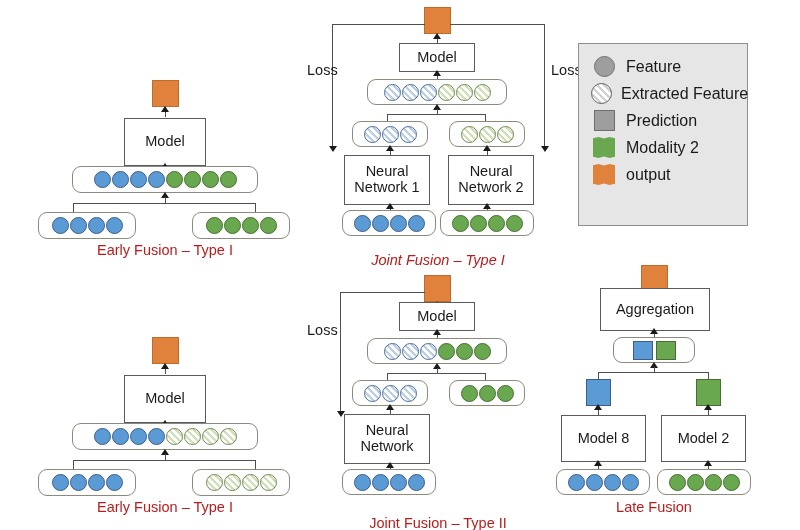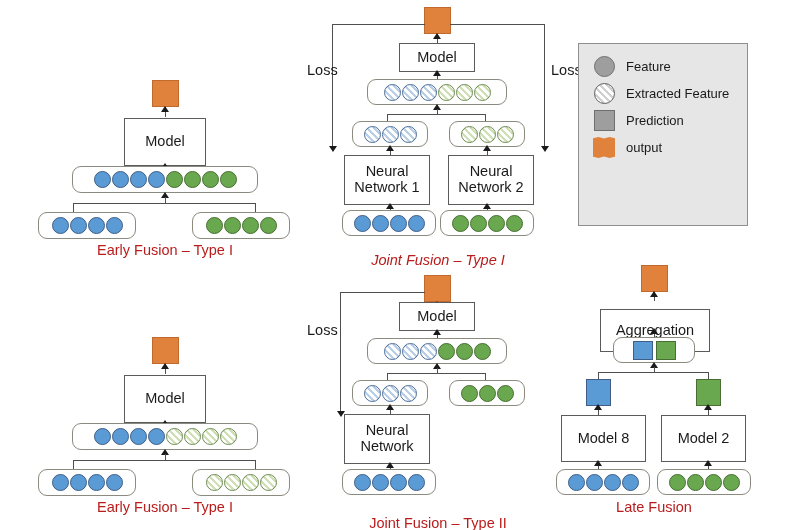--- a/index.html
+++ b/index.html
@@ -79,21 +79,21 @@
   }
 
   
   #legend{
     position:absolute;left:578px;top:43px;width:170px;height:183px;
     box-sizing:border-box;background:#e6e6e6;border:1.3px solid #8f8f8f;
     padding:9px 0 0 12px;
   }
   .legend-row{display:flex;align-items:center;height:27px;}
   .legend-key{width:26px;display:flex;align-items:center;justify-content:center;}
-  .legend-text{margin-left:9px;font-size:13px;color:#1a1a1a;white-space:nowrap;}
+  .legend-text{margin-left:9px;font-size:16px;color:#1a1a1a;white-space:nowrap;}
   .lg-circle{width:21px;height:21px;border-radius:50%;box-sizing:border-box;}
   .lg-square{width:21px;height:21px;box-sizing:border-box;}
   .wavy{
     width:22px;height:21px;box-sizing:border-box;
     clip-path:polygon(0% 6%,25% 0%,50% 7%,75% 0%,100% 6%,
                       100% 94%,75% 100%,50% 93%,25% 100%,0% 94%);
   }
   .wavy.blue{background:#5b9bd5;}
   .wavy.green{background:#6aa84f;}
   .wavy.orange{background:#e0813c;}
@@ -371,21 +371,21 @@
 
   <div class="caption" style="left:308px;top:499px;width:260px;margin-top:16px;">Joint Fusion – Type II</div>
 </div>
 
 <div class="panel">
 
   <div class="sq orange" style="left:641px;top:265px;width:27px;height:27px;"></div>
   <div class="vline" style="left:653.5px;top:292px;height:9px;"></div>
   <div class="arrow-up" style="left:650px;top:291px;"></div>
 
-  <div class="box" style="left:600px;top:309px;width:110px;height:43px;">Aggregation</div>
+  <div class="box" style="left:600px;top:288px;width:110px;height:43px;">Aggregation</div>
 
   <div class="vline" style="left:653.5px;top:330px;height:7px;"></div>
   <div class="arrow-up" style="left:650px;top:328px;"></div>
 
   <div class="pill" style="left:613px;top:337px;width:82px;height:26px;">
     <div class="inner" style="gap:3px;">
       <span class="sq blue" style="position:relative;width:20px;height:19px;"></span>
       <span class="sq green" style="position:relative;width:20px;height:19px;"></span>
     </div>
   </div>
@@ -448,20 +448,26 @@
   </div>
 
   <div class="legend-row">
     <span class="legend-key">
       <span class="lg-square" style="background:#9e9e9e;border:1.3px solid #6f6f6f;"></span>
     </span>
     <span class="legend-text">Prediction</span>
   </div>
 
 
+  <div class="legend-row">
+    <span class="legend-key">
+      <span class="wavy green"></span>
+    </span>
+    <span class="legend-text">Modality 2</span>
+  </div>
 
   <div class="legend-row">
     <span class="legend-key">
       <span class="wavy orange"></span>
     </span>
     <span class="legend-text">output</span>
   </div>
 </div>
 
 </body></html>

